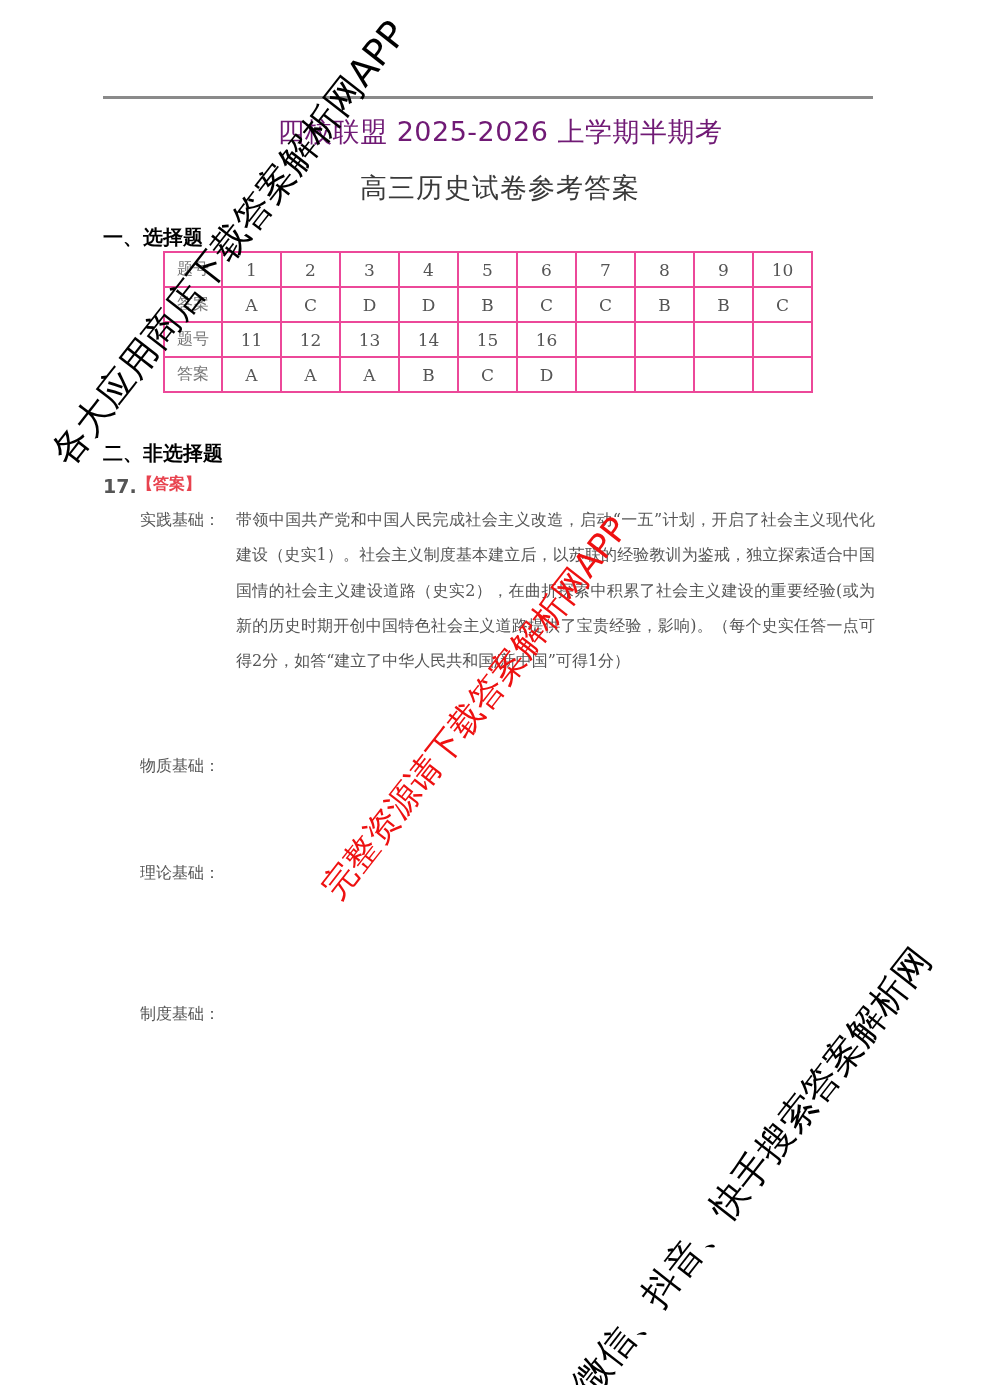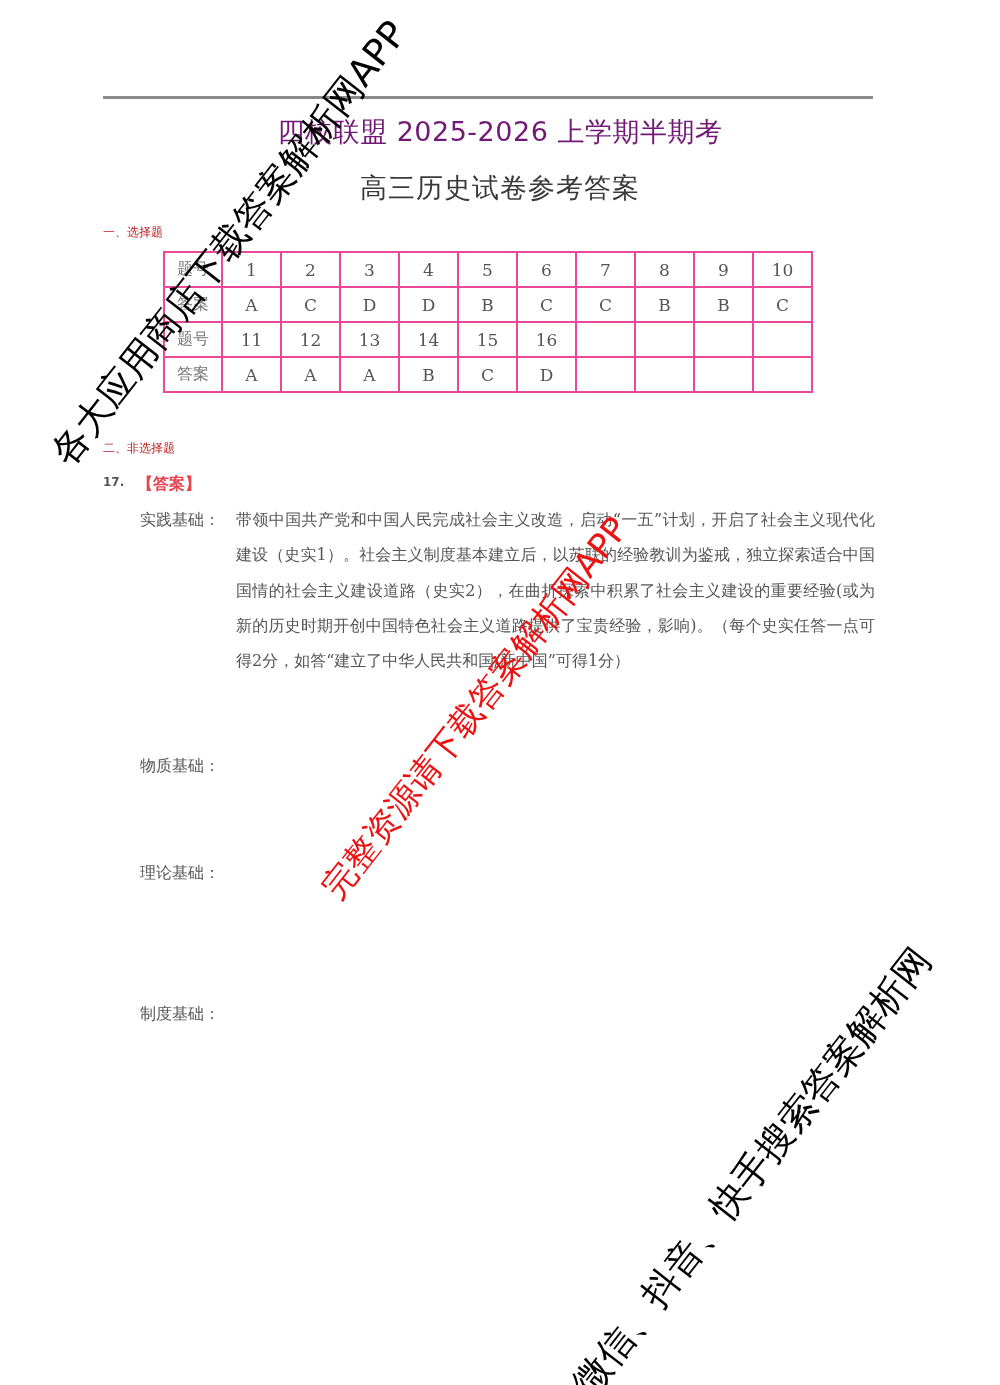--- a/index.html
+++ b/index.html
@@ -3,27 +3,27 @@
 <meta charset="utf-8">
 <style>
   html, body { margin:0; padding:0; background:#ffffff; }
   body { width:1000px; height:1385px; position:relative; overflow:hidden;
          font-family:"DejaVu Serif", "Liberation Serif", serif; color:#555; }
   .topline { position:absolute; left:103px; top:96px; width:770px; height:3px; background:#8a8a8a; }
   .title1 { position:absolute; left:0; width:1000px; top:114px; text-align:center;
             font-family:"DejaVu Sans","Liberation Sans",sans-serif; font-size:27px; color:#701a75; letter-spacing:0.5px; }
   .title2 { position:absolute; left:0; width:1000px; top:170px; text-align:center;
             font-family:"DejaVu Sans","Liberation Sans",sans-serif; font-size:27px; color:#3a3a3a; letter-spacing:1px; }
-  .sec { position:absolute; left:103px; font-size:12px; font-weight:normal; color:#b91c1c;
+  .sec { position:absolute; left:103px; font-size:20px; font-weight:bold; color:#000000;
          font-family:"DejaVu Sans","Liberation Sans",sans-serif; }
   table.ans { position:absolute; left:163px; top:251px; border-collapse:collapse; }
   table.ans td { border:2px solid #ec4899; width:57px; height:33px; text-align:center;
                  font-size:17px; color:#555; padding:0; }
   table.ans td.lbl { width:56px; color:#777; font-size:16px; }
-  .qnum { position:absolute; left:103px; top:475px; font-size:12px; font-weight:bold; color:#555;
+  .qnum { position:absolute; left:103px; top:475px; font-size:19px; font-weight:bold; color:#555;
           font-family:"DejaVu Sans","Liberation Sans",sans-serif; }
   .qtag { position:absolute; left:137px; top:474px; font-size:16px; font-weight:bold; color:#e8434f;
           font-family:"DejaVu Sans","Liberation Sans",sans-serif; }
   .block { position:absolute; left:140px; width:735px; }
   .block .lab { position:absolute; left:0; top:0; font-size:16px; color:#555; white-space:nowrap; }
   .block .txt { margin-left:96px; font-size:16px; line-height:35.3px; color:#555; text-align:justify; }
   .wm { position:absolute; white-space:nowrap; font-family:"DejaVu Sans","Liberation Sans",sans-serif;
         transform-origin:0 0; pointer-events:none; }
   .wm.black { color:#000; font-size:37px; }
   .wm.red { color:#ee1111; font-size:34px; }

